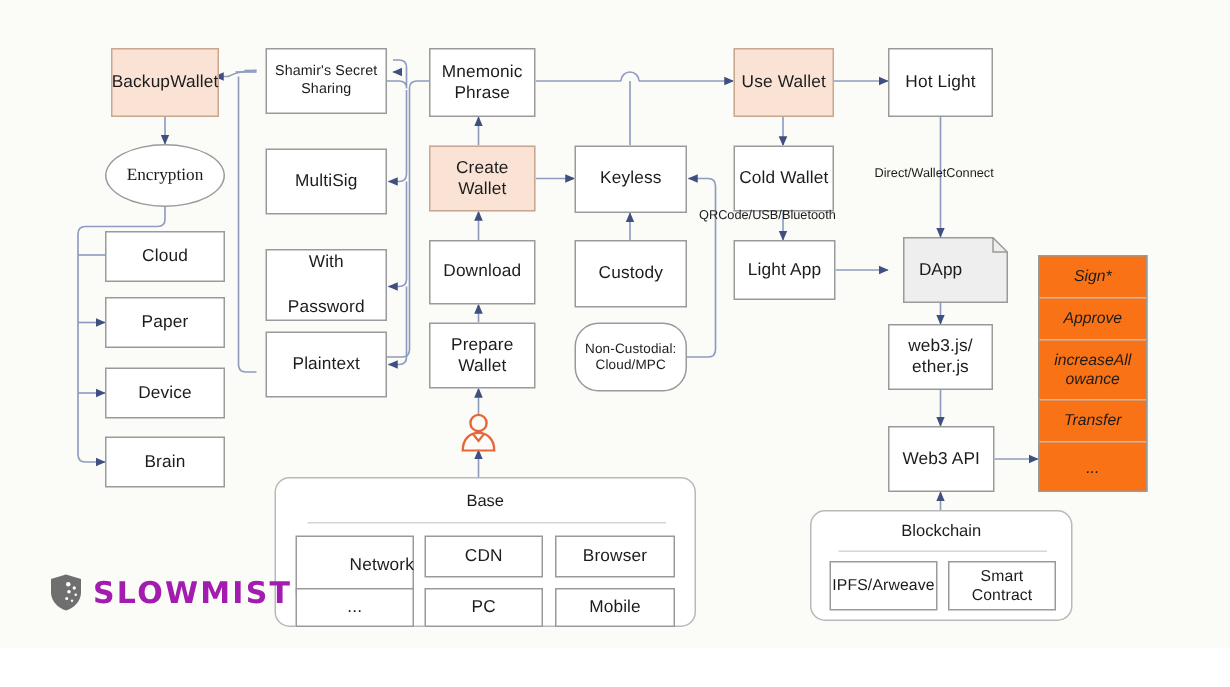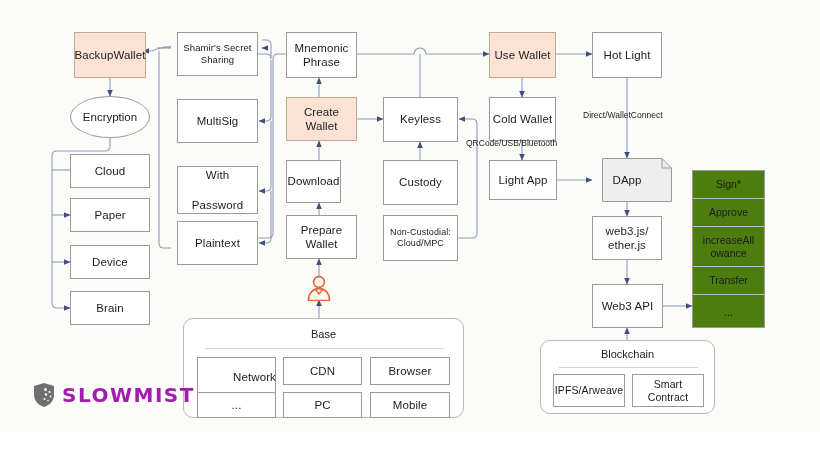--- a/index.html
+++ b/index.html
@@ -14,21 +14,21 @@
   .node.sm{font-size:9.5px;}
   .node.xs{font-size:9px;}
   .ellipse{position:absolute;box-sizing:border-box;border:1px solid #9a9a9a;background:#ffffff;
            border-radius:50%;display:flex;align-items:center;justify-content:center;
            font-size:11.5px;color:#1c1c1c;}
   .group{position:absolute;box-sizing:border-box;border:1px solid #b9b9b9;background:#ffffff;
          border-radius:10px;}
   .group-title{position:absolute;left:0;width:100%;text-align:center;font-size:11px;color:#1c1c1c;}
   .group-rule{position:absolute;height:1px;background:#d5d5d5;}
   .edgelabel{position:absolute;font-size:8.5px;color:#1c1c1c;white-space:nowrap;}
-  .stack{position:absolute;box-sizing:border-box;border:1px solid #9a9a9a;background:#4d7c0f;}
+  .stack{position:absolute;box-sizing:border-box;border:1px solid #9a9a9a;background:#f97316;font-style:italic;}
   .stack-item{box-sizing:border-box;border-bottom:1px solid #bdbdbd;display:flex;
               align-items:center;justify-content:center;text-align:center;
               font-size:10.5px;color:#1c1c1c;line-height:1.15;}
   .stack-item:last-child{border-bottom:none;}
   .logo{position:absolute;display:flex;align-items:center;gap:6px;}
   .logo-text{font-size:20px;font-weight:bold;letter-spacing:1.5px;color:#a21caf;
              font-family:"DejaVu Sans",sans-serif;}
   .person{position:absolute;}
   .dapp{position:absolute;box-sizing:border-box;padding-left:10px;}
 </style>
@@ -112,21 +112,21 @@
       <path d="M627,340 L627,328" marker-end="url(#ah)"></path>
 
     </g>
   </svg>
 
   <div class="node hl" style="left:74px;top:32px;width:72px;height:46px;">
     <span>Backup</span>
     <span>Wallet</span>
   </div>
 
-  <div class="ellipse" style="left:70px;top:96px;width:80px;height:42px;">
+  <div class="ellipse" style="left:70px;top:96px;width:80px;height:42px;font-family:Liberation Serif, serif;">
     <span>Encryption</span>
   </div>
 
   <div class="node" style="left:70px;top:154px;width:80px;height:34px;">
     <span>Cloud</span>
   </div>
   <div class="node" style="left:70px;top:198px;width:80px;height:34px;">
     <span>Paper</span>
   </div>
   <div class="node" style="left:70px;top:245px;width:80px;height:34px;">
@@ -152,21 +152,21 @@
   </div>
 
   <div class="node" style="left:286px;top:32px;width:71px;height:46px;flex-direction:column;">
     <span>Mnemonic</span>
     <span>Phrase</span>
   </div>
   <div class="node hl" style="left:286px;top:97px;width:71px;height:44px;flex-direction:column;">
     <span>Create</span>
     <span>Wallet</span>
   </div>
-  <div class="node" style="left:286px;top:160px;width:55px;height:43px;">
+  <div class="node" style="left:286px;top:160px;width:71px;height:43px;">
     <span>Download</span>
   </div>
   <div class="node" style="left:286px;top:215px;width:71px;height:44px;flex-direction:column;">
     <span>Prepare</span>
     <span>Wallet</span>
   </div>
 
   <div class="person" style="left:304px;top:275px;width:30px;height:26px;">
     <svg width="30" height="26" viewBox="0 0 30 26" xmlns="http://www.w3.org/2000/svg">
       <circle cx="15" cy="7" r="5.4" fill="none" stroke="#e8663a" stroke-width="1.6"></circle>
@@ -174,21 +174,21 @@
       <path d="M11,13.9 L15,19 L19,13.9" fill="none" stroke="#e8663a" stroke-width="1.5"></path>
     </svg>
   </div>
 
   <div class="node" style="left:383px;top:97px;width:75px;height:45px;">
     <span>Keyless</span>
   </div>
   <div class="node" style="left:383px;top:160px;width:75px;height:45px;">
     <span>Custody</span>
   </div>
-  <div class="node xs" style="left:383px;top:215px;width:75px;height:46px;flex-direction:column;">
+  <div class="node xs" style="left:383px;top:215px;width:75px;height:46px;flex-direction:column;border-radius:16px;">
     <span>Non-Custodial:</span>
     <span>Cloud/MPC</span>
   </div>
 
   <div class="node hl" style="left:489px;top:32px;width:67px;height:46px;">
     <span>Use Wallet</span>
   </div>
   <div class="node" style="left:489px;top:97px;width:67px;height:44px;">
     <span>Cold Wallet</span>
   </div>

